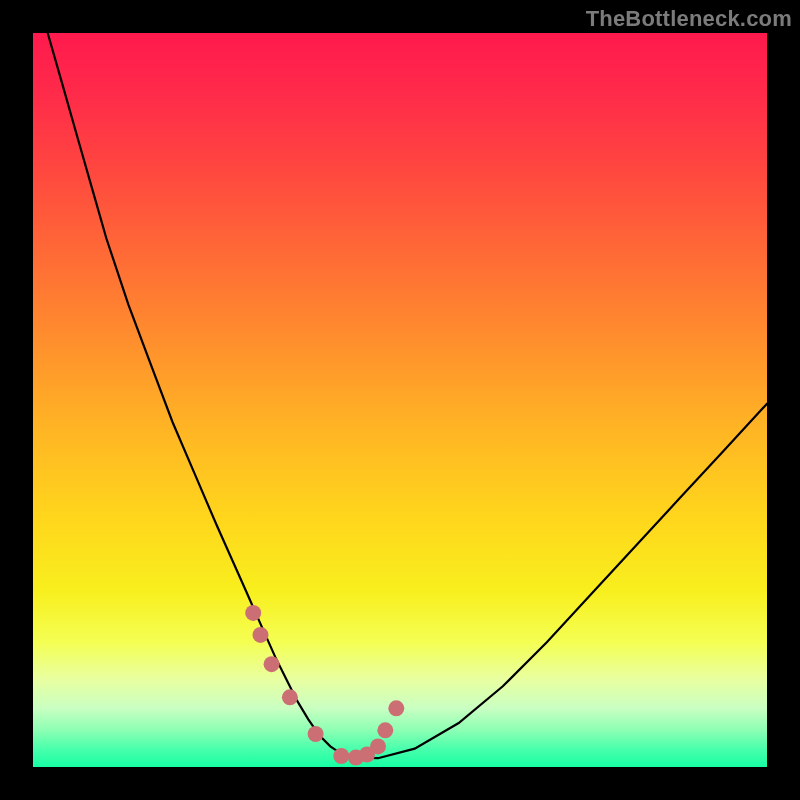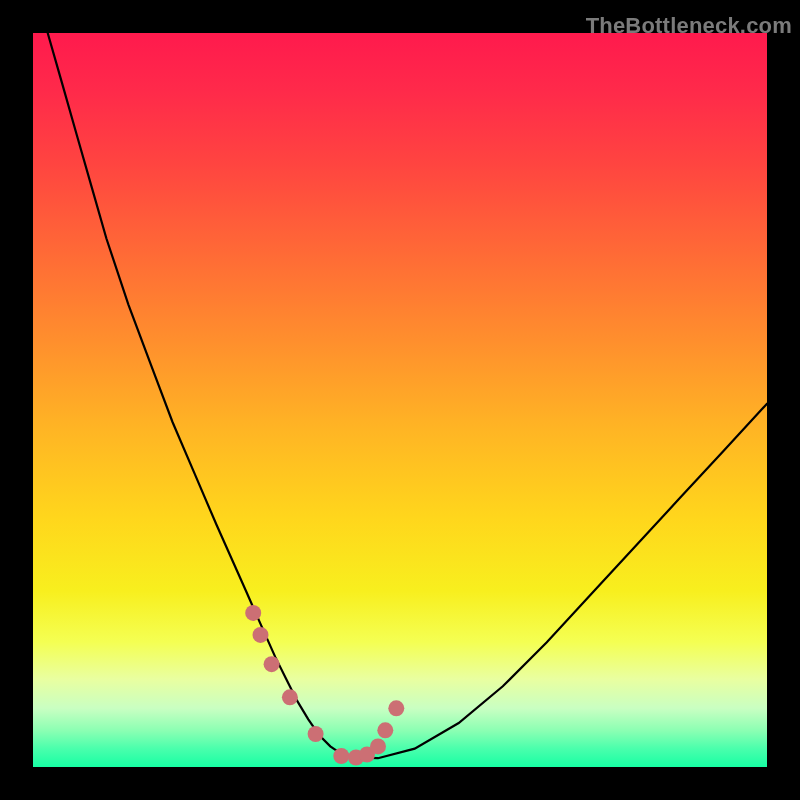--- a/index.html
+++ b/index.html
@@ -25,21 +25,21 @@
       #f8ef1e 76%,
       #f4ff53 83%,
       #e9ffa0 88%,
       #c9ffc2 92%,
       #8cffb3 95%,
       #4affac 97.5%,
       #17ffa4 100%);
   }
   .watermark {
     position: absolute;
-    top: 13px; right: 8px;
+    top: 6px; right: 8px;
     font-family: Arial, Helvetica, sans-serif;
     font-size: 22px;
     font-weight: 600;
     color: #7b7b7b;
     letter-spacing: 0.2px;
   }
   svg.curve {
     position: absolute;
     left: 33px; top: 33px;
     width: 734px; height: 734px;

